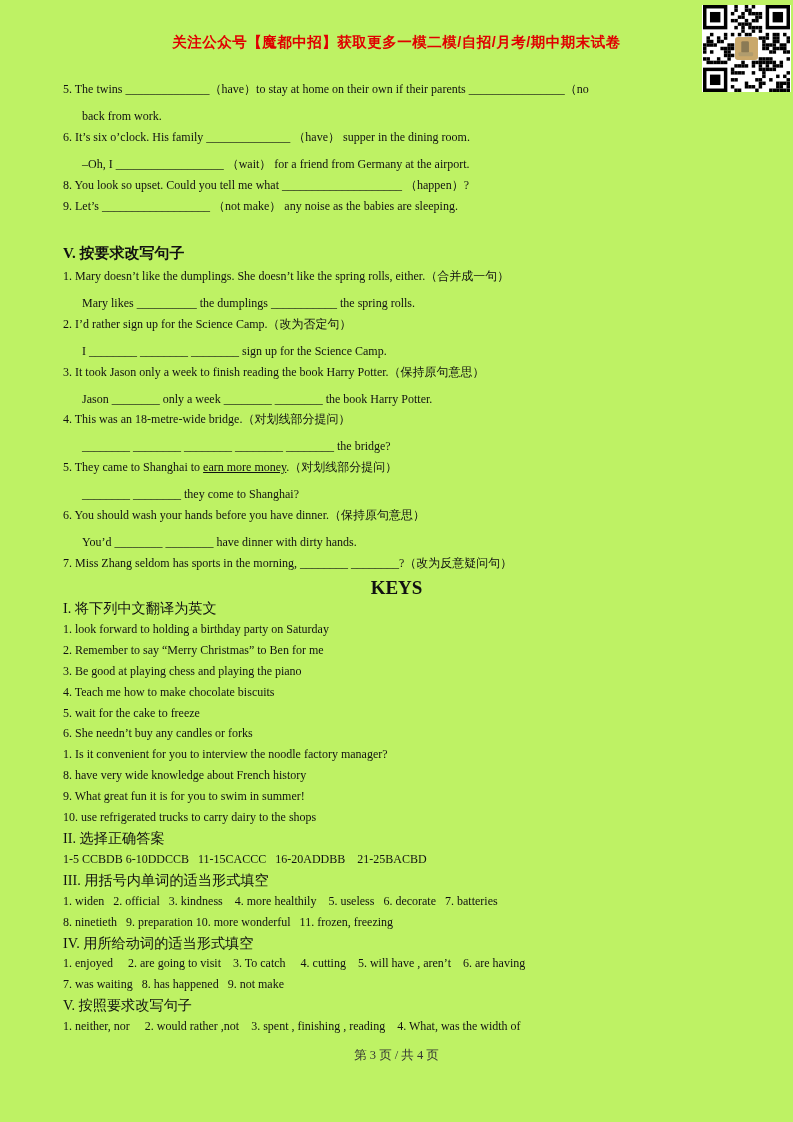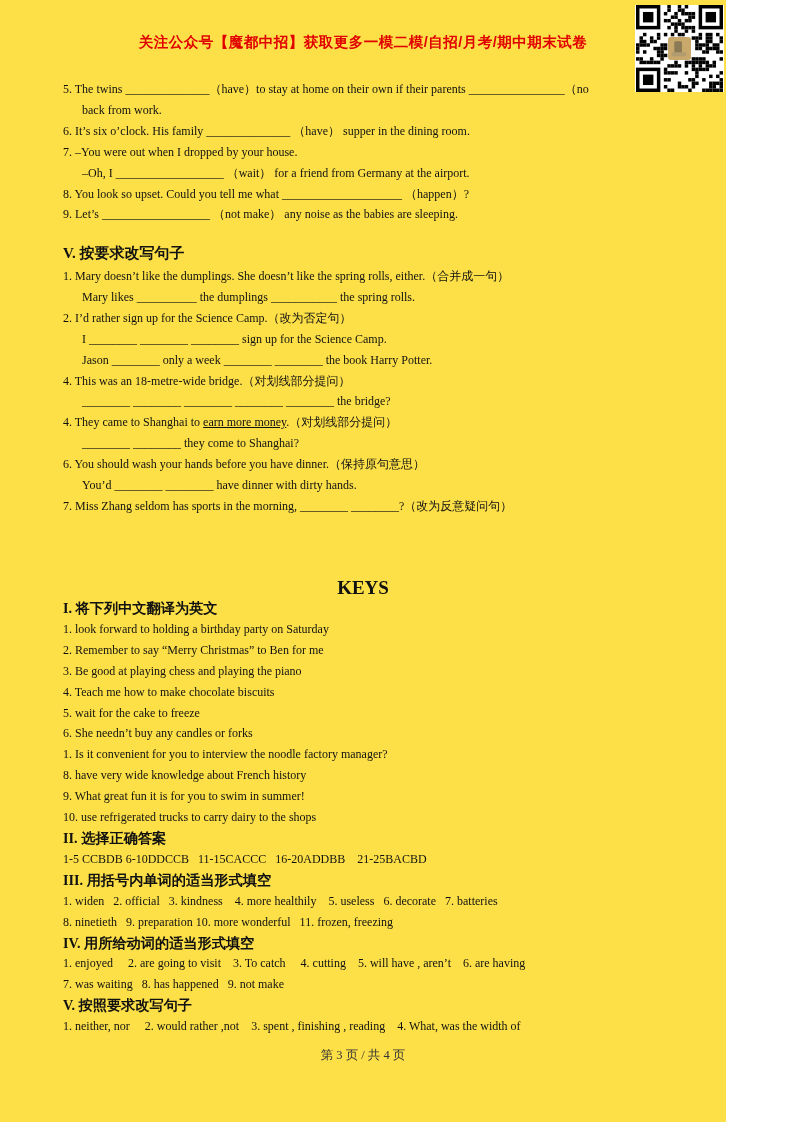--- a/index.html
+++ b/index.html
@@ -1,45 +1,45 @@
 <!DOCTYPE html>
 <html><head>
 <meta charset="utf-8">
 <style>
   html,body{margin:0;padding:0;background:#ffffff;}
   .page{
     position:relative;
-    width:726px;height:1122px;
-    background:#fde047;
+    width:793px;height:1122px;
+    background:#bef264;
     font-family:"Liberation Serif","DejaVu Serif",serif;
     color:#111;
     overflow:hidden;
   }
   .header-notice{
     position:absolute;top:33px;left:0;width:100%;
     text-align:center;
     font-family:"Liberation Sans","DejaVu Sans",sans-serif;
     font-weight:bold;font-size:14.5px;letter-spacing:.5px;
   }
   .qr{
     position:absolute;top:5px;right:2px;width:89px;height:87px;
     background:#fff;
   }
   .block{position:absolute;left:63px;right:46px;}
   .line{
     white-space:pre-wrap;
     font-size:12px;line-height:20.9px;min-height:20.9px;
   }
-  .indent{padding-left:19px;}
+  .indent{padding-left:19px;margin-top:6px;}
   .u{text-decoration:underline;}
   .sec-heading{
     font-weight:bold;font-size:15px;line-height:25px;
   }
   .keys-heading{
-    font-weight:bold;font-size:14.2px;
+    font-weight:normal;font-size:14.2px;
   }
   .keys-title{
     position:absolute;top:577px;left:0;width:100%;
     text-align:center;font-weight:bold;font-size:19px;line-height:21px;
   }
   .footer{
     position:absolute;top:1047px;left:0;width:100%;
     text-align:center;font-size:12.5px;color:#333;
   }
 </style>
@@ -240,37 +240,37 @@
         <rect x="9.2" y="9.2" width="6.6" height="6.6" fill="#c9a86b" rx="0.8"></rect>
         <rect x="11" y="10.4" width="2.2" height="3.4" fill="#8a7a55" rx="0.4"></rect>
         <rect x="10.2" y="13.6" width="4.2" height="1.1" fill="#b09c6e" rx="0.3"></rect>
       </svg>
   </div>
 
   <div class="block" id="verb-fill-block" style="top:79px">
       <div class="line">5. The twins ______________（have）to stay at home on their own if their parents ________________（no</div>
       <div class="line indent">back from work.</div>
       <div class="line">6. It’s six o’clock. His family ______________ （have） supper in the dining room.</div>
-      <div class="line">7. –You were out when I dropped by your house.</div>
       <div class="line indent">–Oh, I __________________ （wait） for a friend from Germany at the airport.</div>
       <div class="line">8. You look so upset. Could you tell me what ____________________ （happen）?</div>
       <div class="line">9. Let’s __________________ （not make） any noise as the babies are sleeping.</div>
     </div>
 
   <div class="block" style="top:241px">
     <div class="sec-heading">V. 按要求改写句子</div>
     <div>
         <div class="line">1. Mary doesn’t like the dumplings. She doesn’t like the spring rolls, either.（合并成一句）</div>
         <div class="line indent">Mary likes __________ the dumplings ___________ the spring rolls.</div>
         <div class="line">2. I’d rather sign up for the Science Camp.（改为否定句）</div>
         <div class="line indent">I ________ ________ ________ sign up for the Science Camp.</div>
+        <div class="line">3. It took Jason only a week to finish reading the book Harry Potter.（保持原句意思）</div>
         <div class="line indent">Jason ________ only a week ________ ________ the book Harry Potter.</div>
         <div class="line">4. This was an 18-metre-wide bridge.（对划线部分提问）</div>
         <div class="line indent">________ ________ ________ ________ ________ the bridge?</div>
-        <div class="line"><span>4. They came to Shanghai to </span><span class="u">earn more money</span><span>.（对划线部分提问）</span></div>
+        <div class="line"><span>5. They came to Shanghai to </span><span class="u">earn more money</span><span>.（对划线部分提问）</span></div>
         <div class="line indent">________ ________ they come to Shanghai?</div>
         <div class="line">6. You should wash your hands before you have dinner.（保持原句意思）</div>
         <div class="line indent">You’d ________ ________ have dinner with dirty hands.</div>
         <div class="line">7. Miss Zhang seldom has sports in the morning, ________ ________?（改为反意疑问句）</div>
       </div>
   </div>
 
   <div class="keys-title">KEYS</div>
 
   <div class="block" id="keys-sections" style="top:598px">

